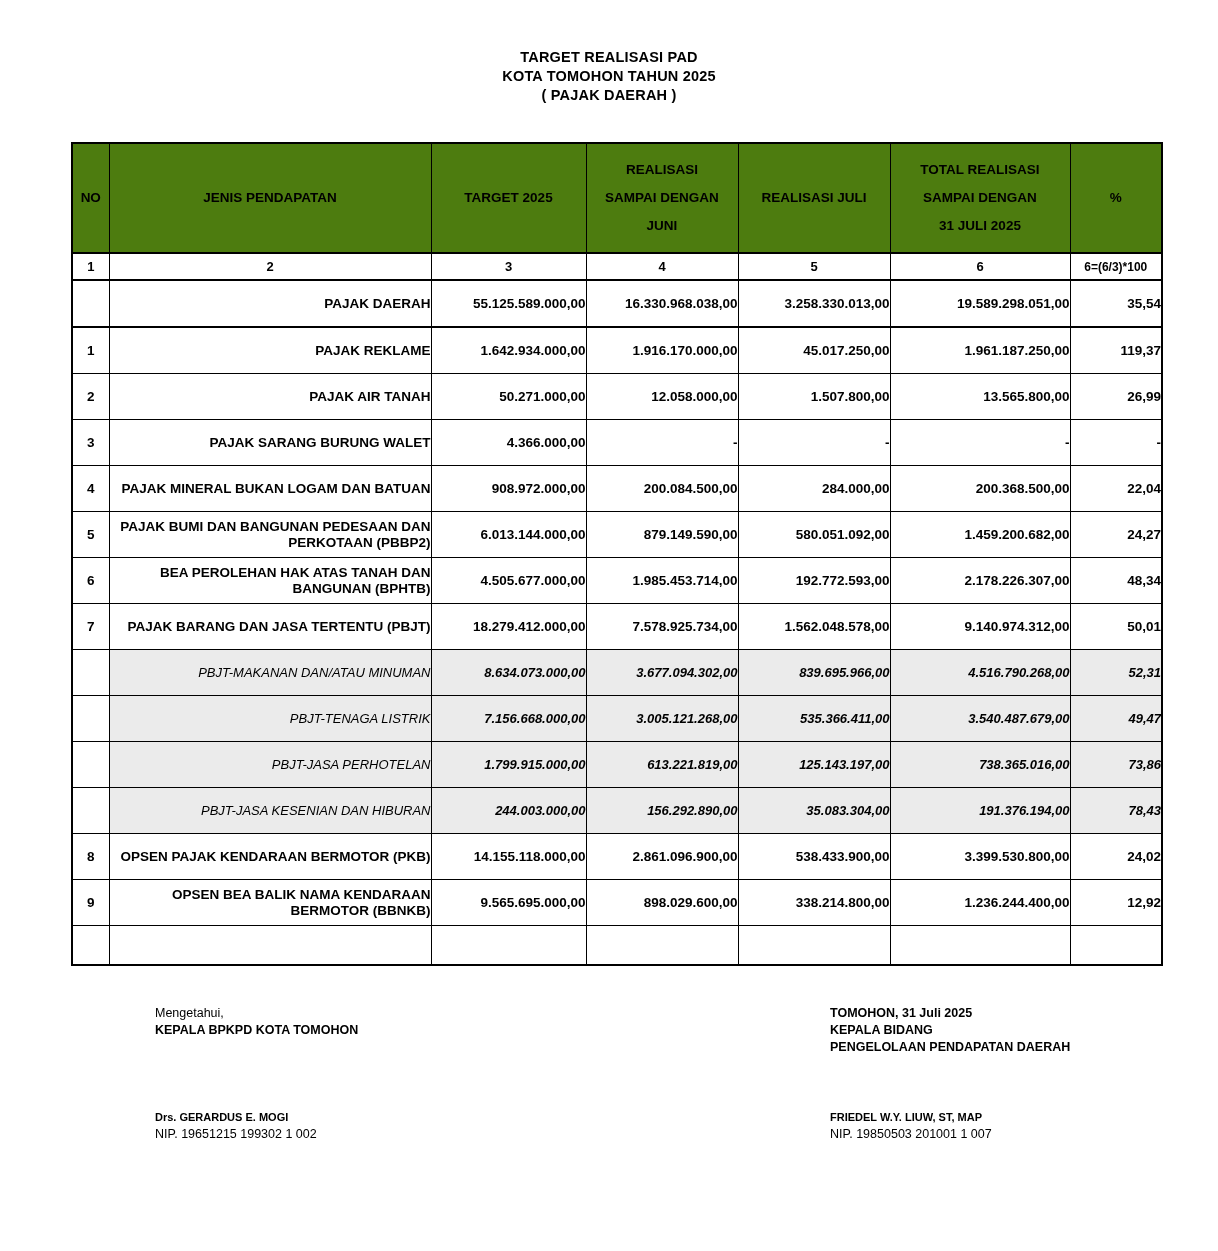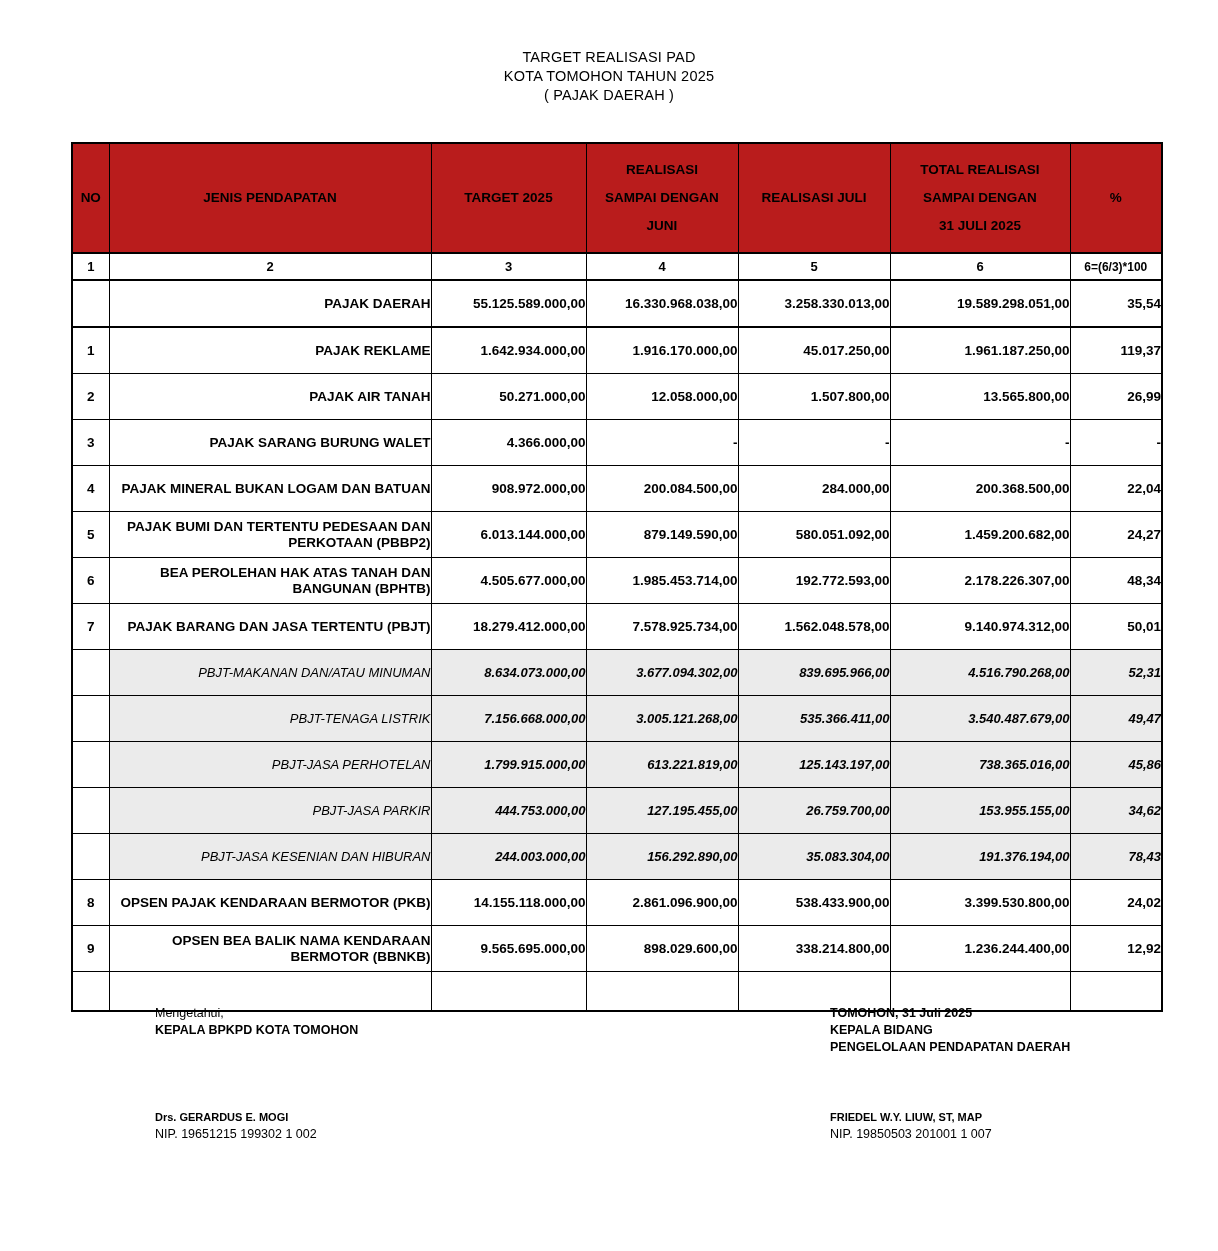--- a/index.html
+++ b/index.html
@@ -18,21 +18,21 @@
   }
 
   
   .title-block {
     text-align: center;
     padding-top: 48px;
     line-height: 19px;
   }
   .title-block .title-line {
     font-size: 14.5px;
-    font-weight: normal;
+    font-weight: bold;
     letter-spacing: 0.2px;
   }
 
   
   .table-wrap {
     position: absolute;
     left: 71px;
     top: 142px;
     width: 1090px;
   }
@@ -55,21 +55,21 @@
   col.c-no   { width: 37px; }
   col.c-name { width: 322px; }
   col.c-tgt  { width: 155px; }
   col.c-jun  { width: 152px; }
   col.c-jul  { width: 152px; }
   col.c-tot  { width: 180px; }
   col.c-pct  { width: 92px; }
 
   
   thead tr.head-main th {
-    background: #b91c1c;
+    background: #4d7c0f;
     text-align: center;
     height: 108px;
     font-size: 13.5px;
     font-weight: bold;
     line-height: 28px;
     border-bottom: 2px solid #000;
   }
   thead tr.head-main th .hl { display: block; }
   thead tr.head-num td {
     text-align: center;
@@ -233,21 +233,21 @@
           <td class="cell-no">4</td>
           <td class="cell-name">PAJAK MINERAL BUKAN LOGAM DAN BATUAN</td>
           <td class="cell-num">908.972.000,00</td>
           <td class="cell-num">200.084.500,00</td>
           <td class="cell-num">284.000,00</td>
           <td class="cell-num">200.368.500,00</td>
           <td class="cell-num">22,04</td>
         </tr>
         <tr class="data-row">
           <td class="cell-no">5</td>
-          <td class="cell-name">PAJAK BUMI DAN TERTENTU PEDESAAN DAN PERKOTAAN (PBBP2)</td>
+          <td class="cell-name">PAJAK BUMI DAN BANGUNAN PEDESAAN DAN PERKOTAAN (PBBP2)</td>
           <td class="cell-num">6.013.144.000,00</td>
           <td class="cell-num">879.149.590,00</td>
           <td class="cell-num">580.051.092,00</td>
           <td class="cell-num">1.459.200.682,00</td>
           <td class="cell-num">24,27</td>
         </tr>
         <tr class="data-row">
           <td class="cell-no">6</td>
           <td class="cell-name">BEA PEROLEHAN HAK ATAS TANAH DAN BANGUNAN (BPHTB)</td>
           <td class="cell-num">4.505.677.000,00</td>
@@ -283,30 +283,21 @@
           <td class="cell-num">3.540.487.679,00</td>
           <td class="cell-num">49,47</td>
         </tr>
         <tr class="data-row sub-row">
           <td class="cell-no"></td>
           <td class="cell-name">PBJT-JASA PERHOTELAN</td>
           <td class="cell-num">1.799.915.000,00</td>
           <td class="cell-num">613.221.819,00</td>
           <td class="cell-num">125.143.197,00</td>
           <td class="cell-num">738.365.016,00</td>
-          <td class="cell-num">45,86</td>
-        </tr>
-        <tr class="data-row sub-row">
-          <td class="cell-no"></td>
-          <td class="cell-name">PBJT-JASA PARKIR</td>
-          <td class="cell-num">444.753.000,00</td>
-          <td class="cell-num">127.195.455,00</td>
-          <td class="cell-num">26.759.700,00</td>
-          <td class="cell-num">153.955.155,00</td>
-          <td class="cell-num">34,62</td>
+          <td class="cell-num">73,86</td>
         </tr>
         <tr class="data-row sub-row">
           <td class="cell-no"></td>
           <td class="cell-name">PBJT-JASA KESENIAN DAN HIBURAN</td>
           <td class="cell-num">244.003.000,00</td>
           <td class="cell-num">156.292.890,00</td>
           <td class="cell-num">35.083.304,00</td>
           <td class="cell-num">191.376.194,00</td>
           <td class="cell-num">78,43</td>
         </tr>

